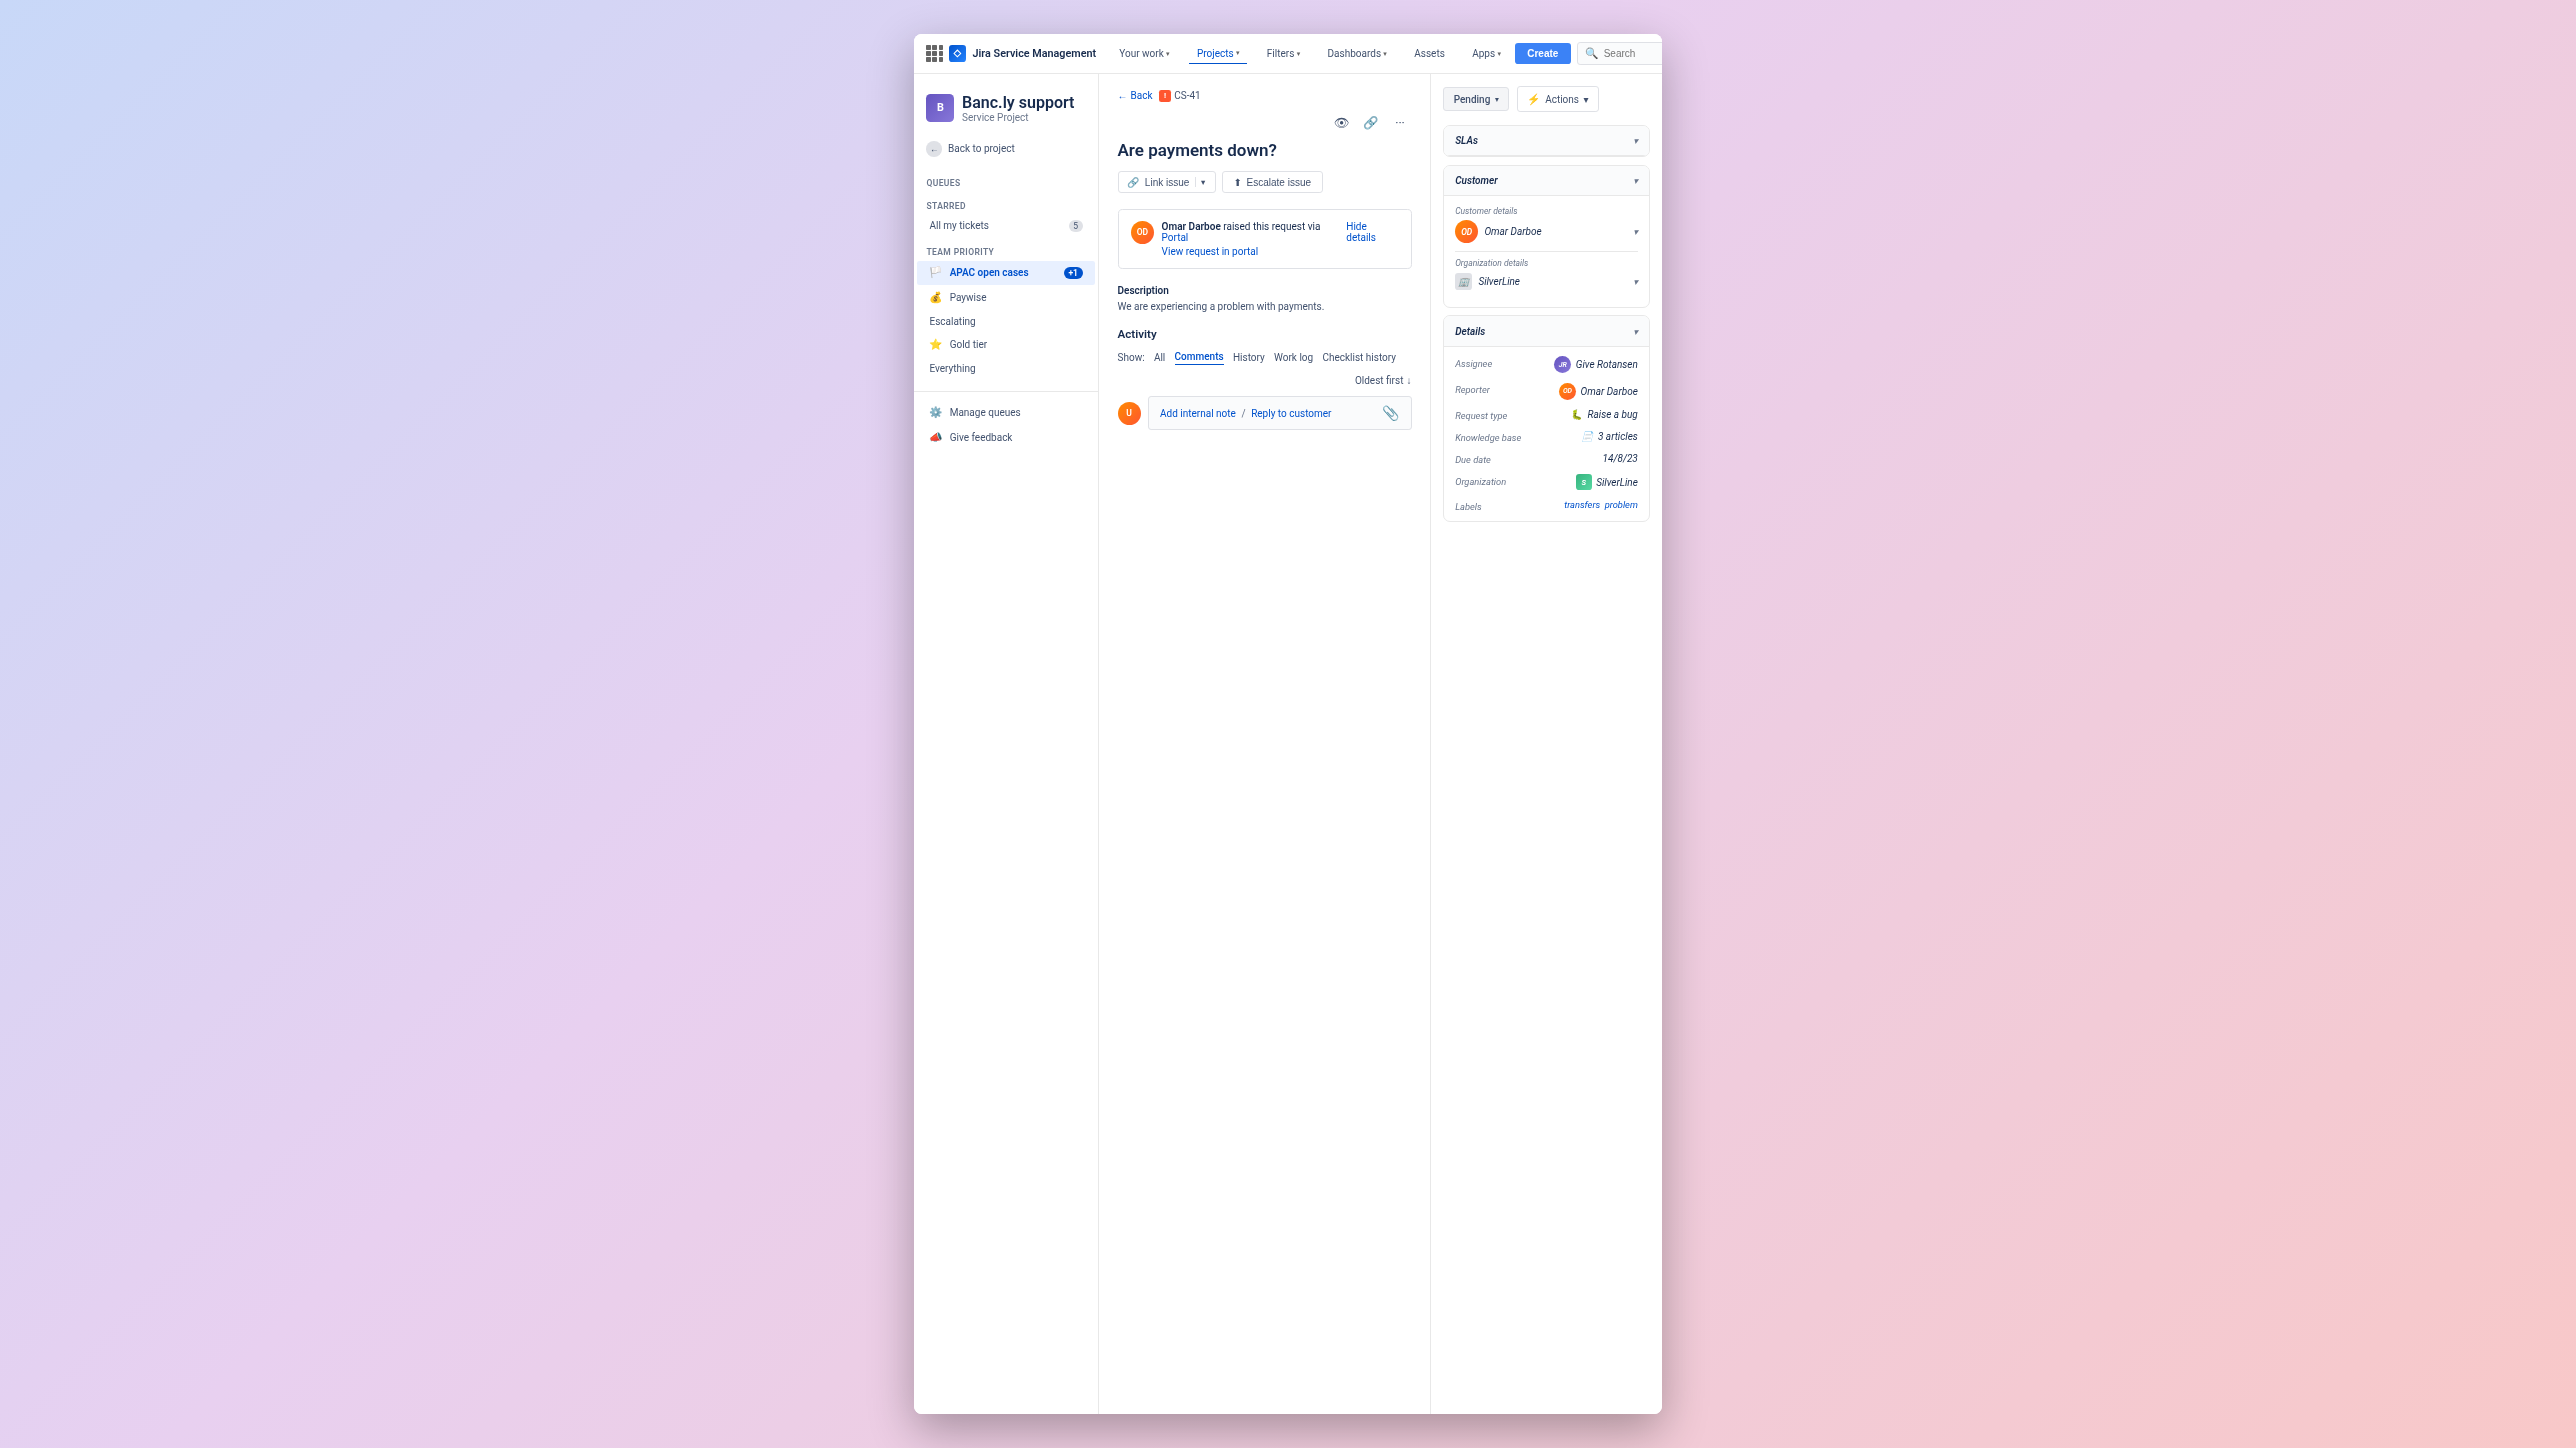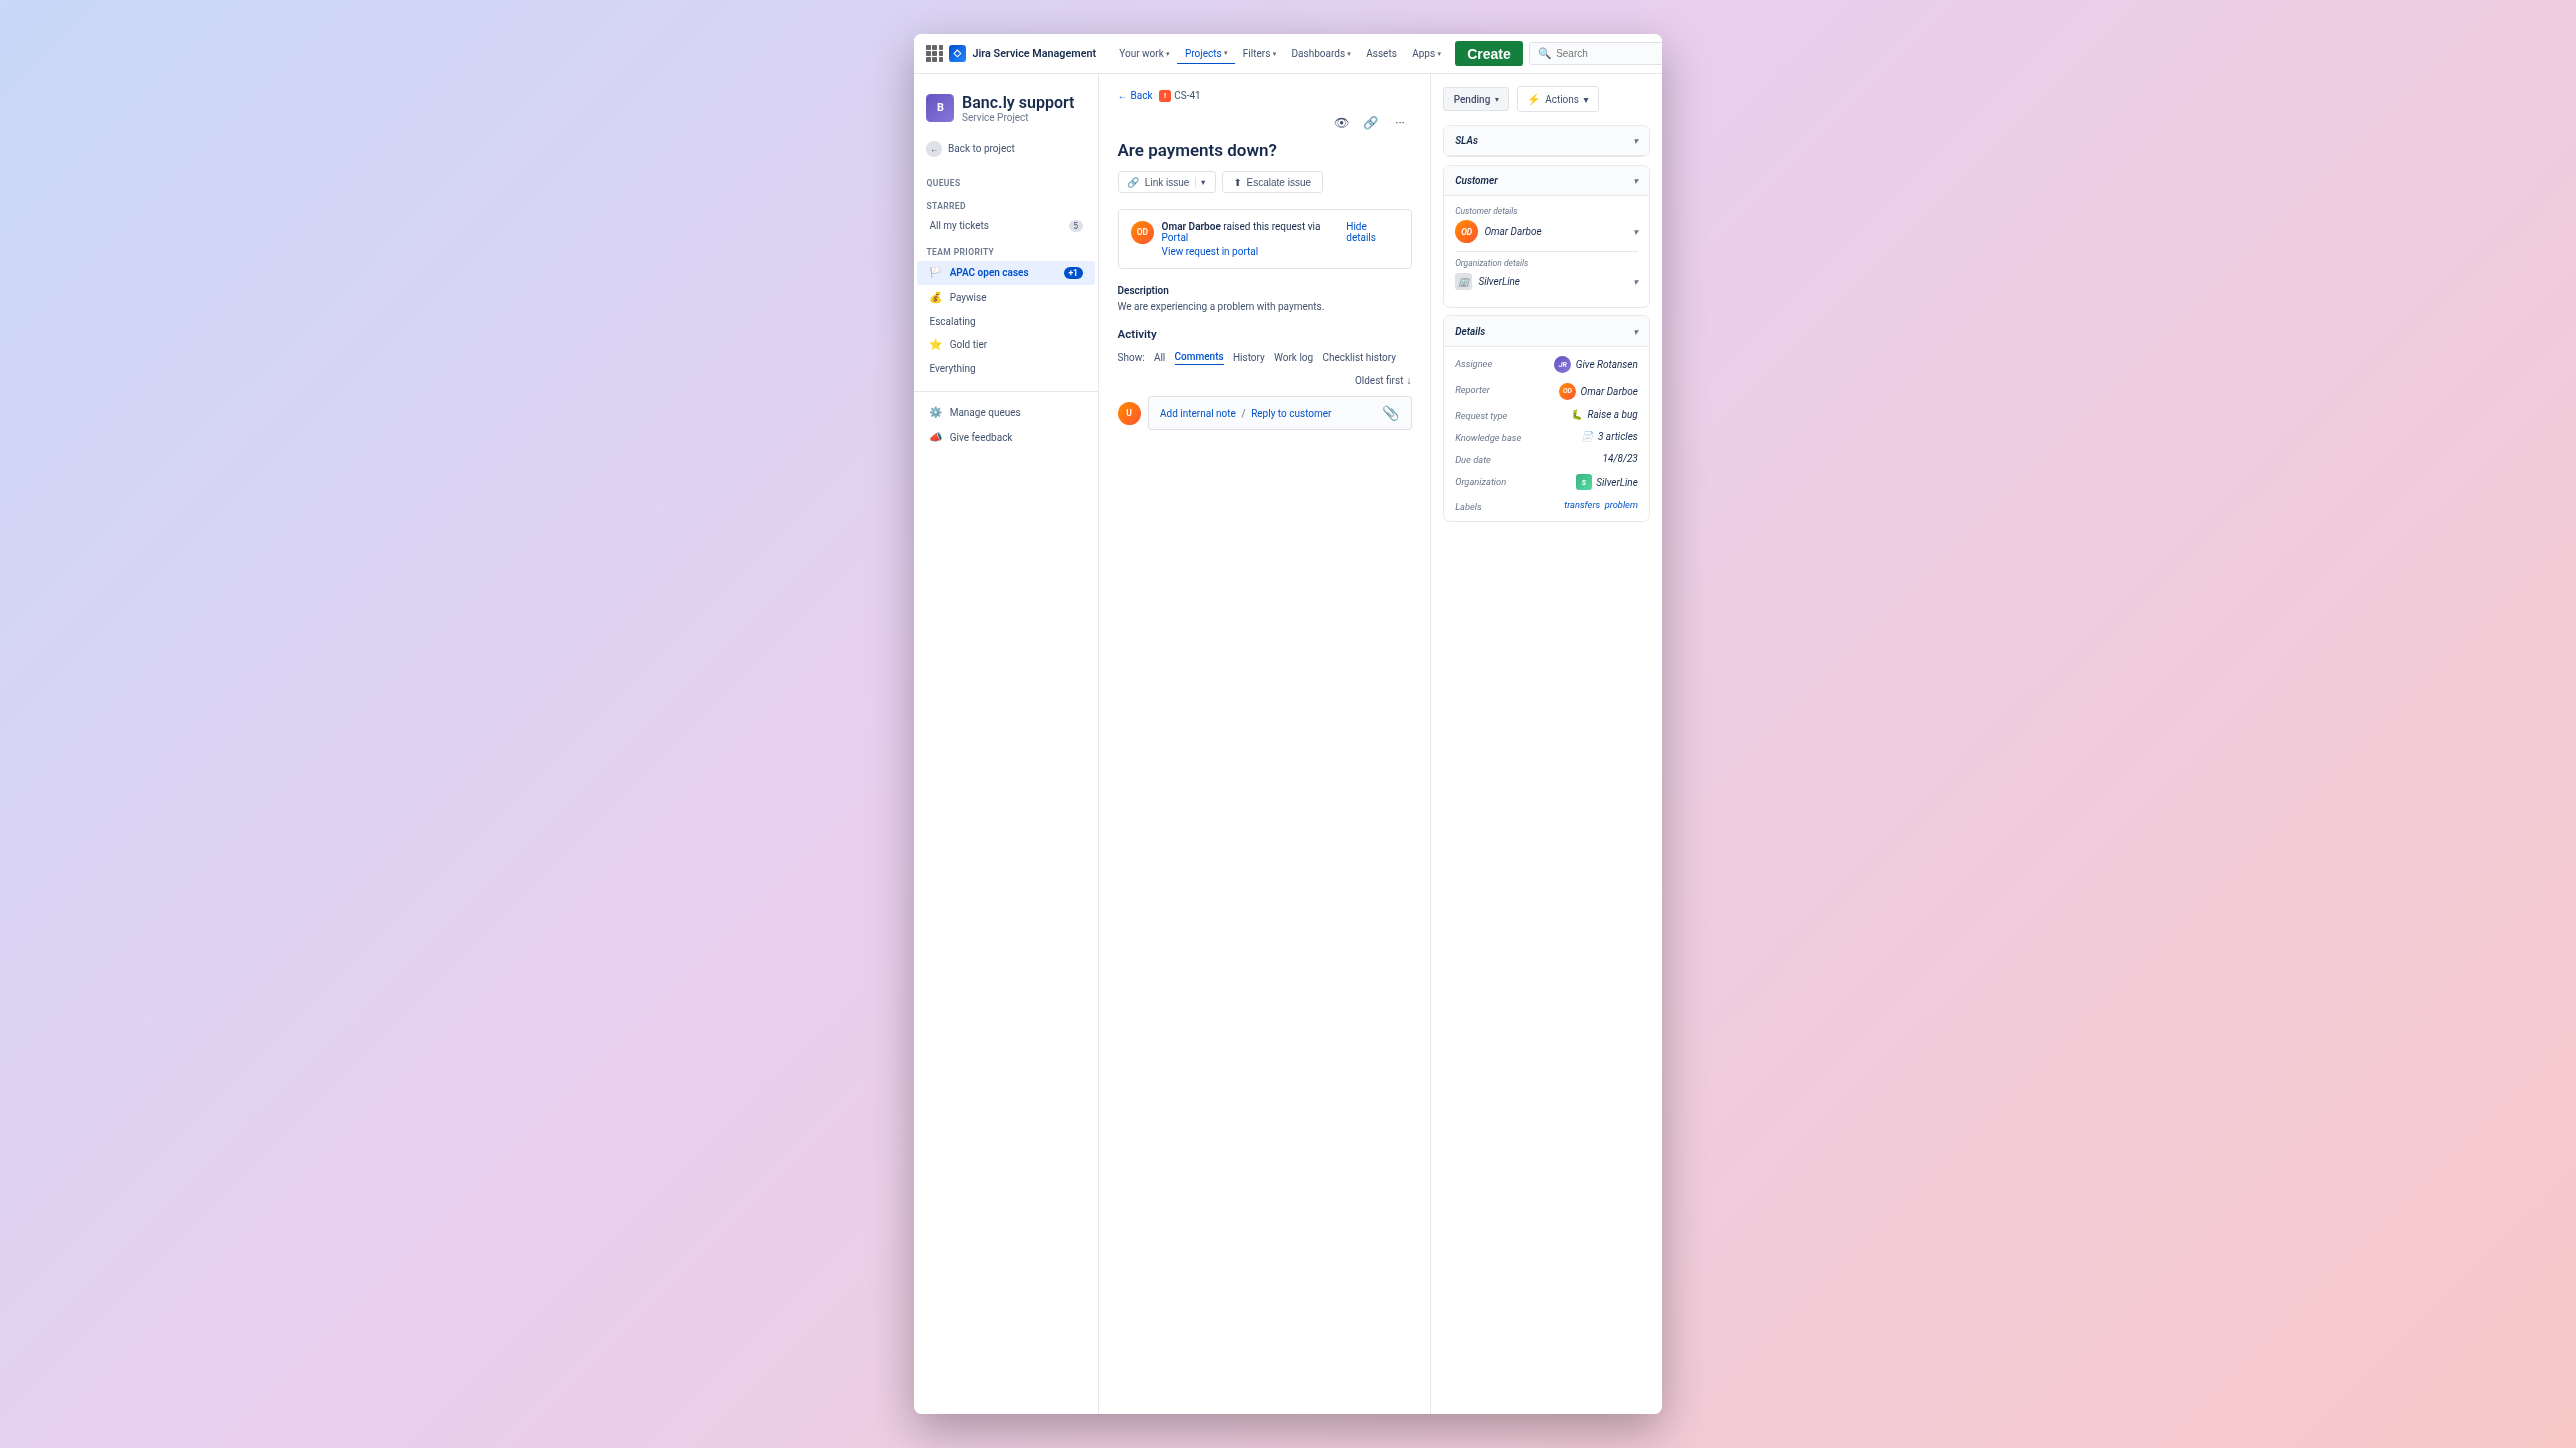--- a/index.html
+++ b/index.html
@@ -54,21 +54,21 @@
     .logo-icon svg { width: 10.8px; height: 10.8px; fill: white; }
     .app-name {
       font-size: 10.8px;
       font-weight: 600;
       color: #172b4d;
       white-space: nowrap;
     }
     .nav-items {
       display: flex;
       align-items: center;
-      gap: 0;
+      gap: 12px;
       flex: 1;
     }
     .nav-item {
       padding: 4.6px 7.7px;
       font-size: 10px;
       color: #42526e;
       cursor: pointer;
       border-radius: 3.1px;
       display: flex;
       align-items: center;
@@ -78,26 +78,26 @@
     .nav-item.active {
       color: #0052cc;
       border-bottom: 1.5px solid #0052cc;
       border-radius: 0;
     }
     .nav-item .chevron {
       font-size: 7px;
       color: #666;
     }
     .create-btn {
-      background: #15803d;
+      background: #3b82f6;
       color: white;
       border: none;
       padding: 4.6px 12.4px;
       border-radius: 3.1px;
-      font-size: 14px;
+      font-size: 10px;
       font-weight: 600;
       cursor: pointer;
       white-space: nowrap;
     }
     .nav-right {
       display: flex;
       align-items: center;
       gap: 6.2px;
       margin-left: auto;
     }

